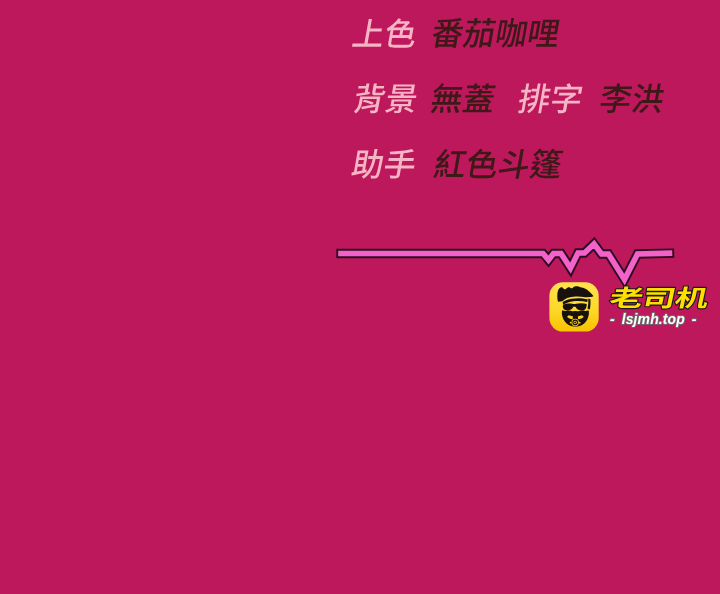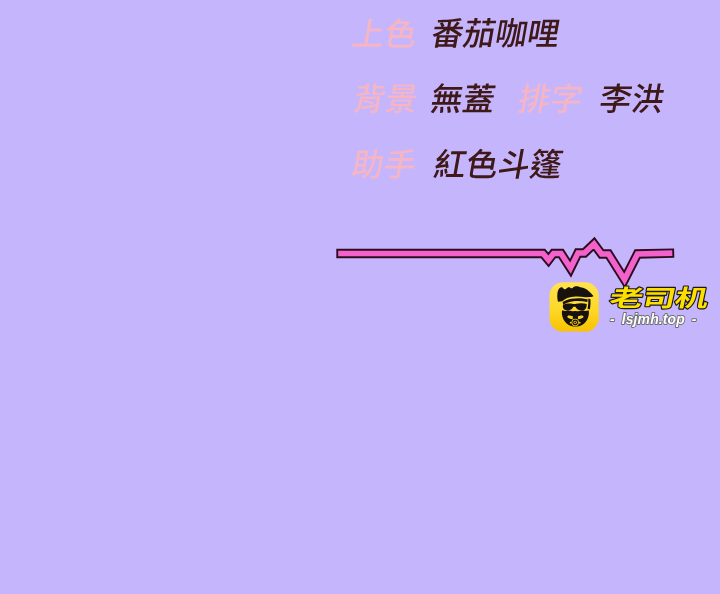--- a/index.html
+++ b/index.html
@@ -1,14 +1,14 @@
 <!DOCTYPE html>
 <html><head><meta charset="utf-8"><style>
 html,body{margin:0;padding:0;background:#ffffff;}
-#page{position:relative;width:720px;height:594px;background:#c4b5fd;overflow:hidden;}
+#page{position:relative;width:720px;height:594px;background:#be185d;overflow:hidden;}
 </style></head><body>
 <div id="page">
 <svg width="720" height="594" viewBox="0 0 720 594">
 <defs>
 <linearGradient id="gy" x1="0" y1="0" x2="0" y2="49.4" gradientUnits="userSpaceOnUse">
 <stop offset="0" stop-color="#ffe34f"></stop>
           <stop offset="0.55" stop-color="#fed829"></stop>
           <stop offset="1" stop-color="#f8c200"></stop>
 </linearGradient>
 </defs>

